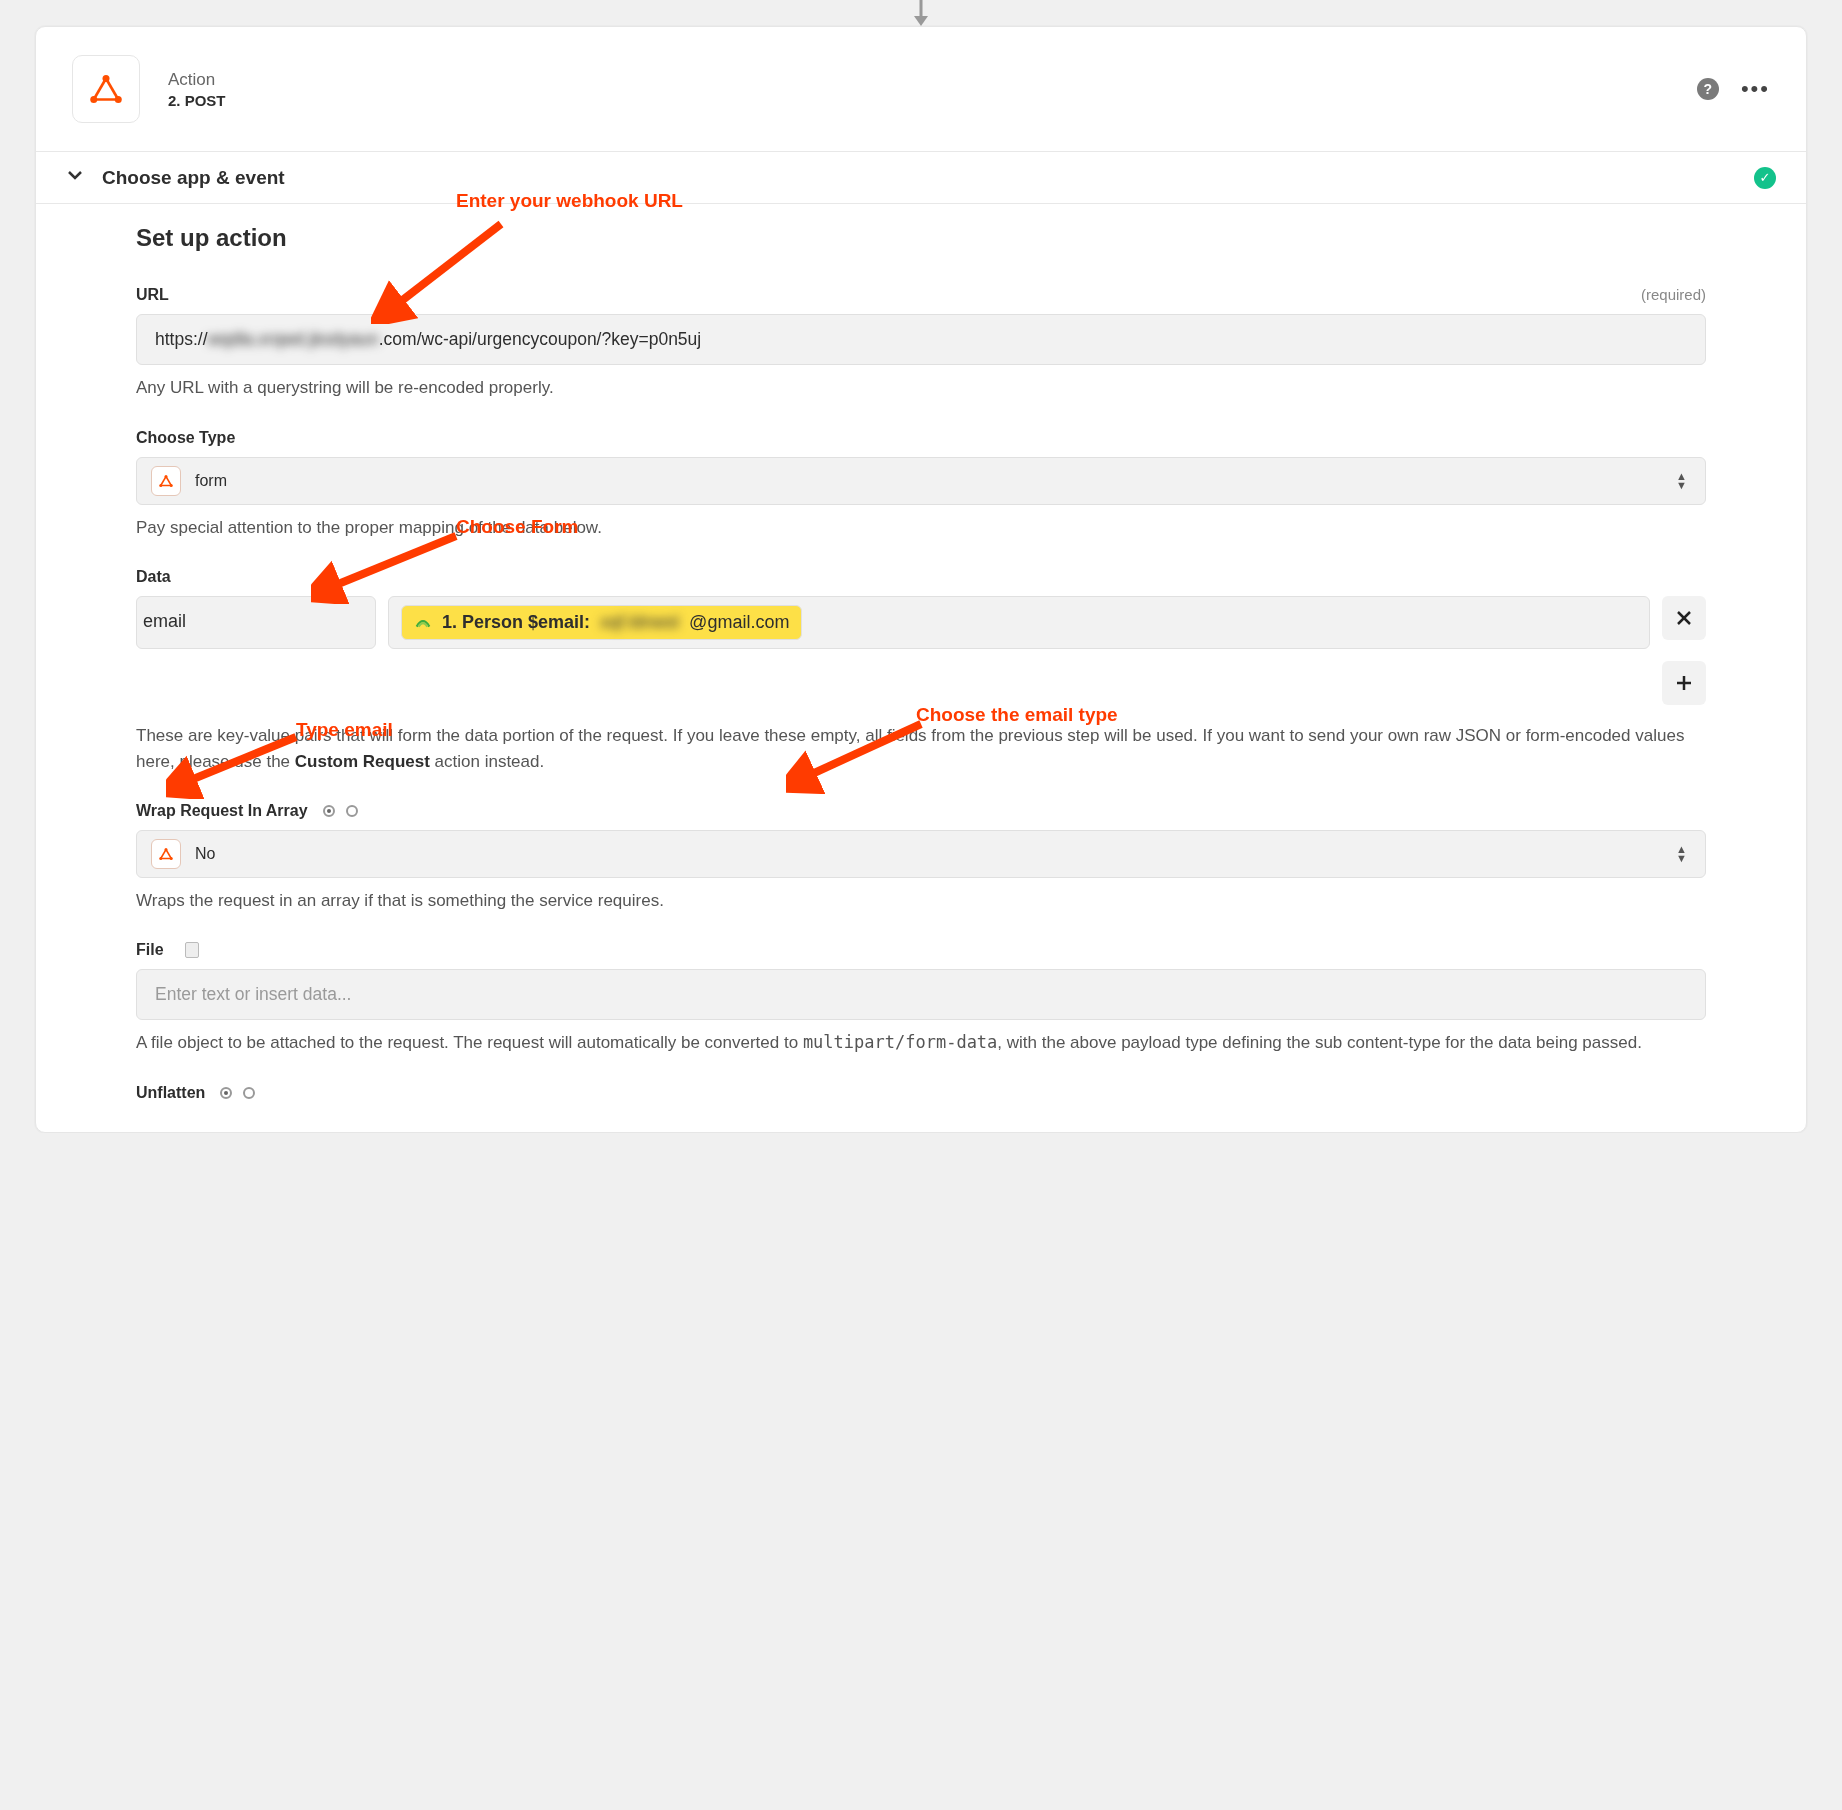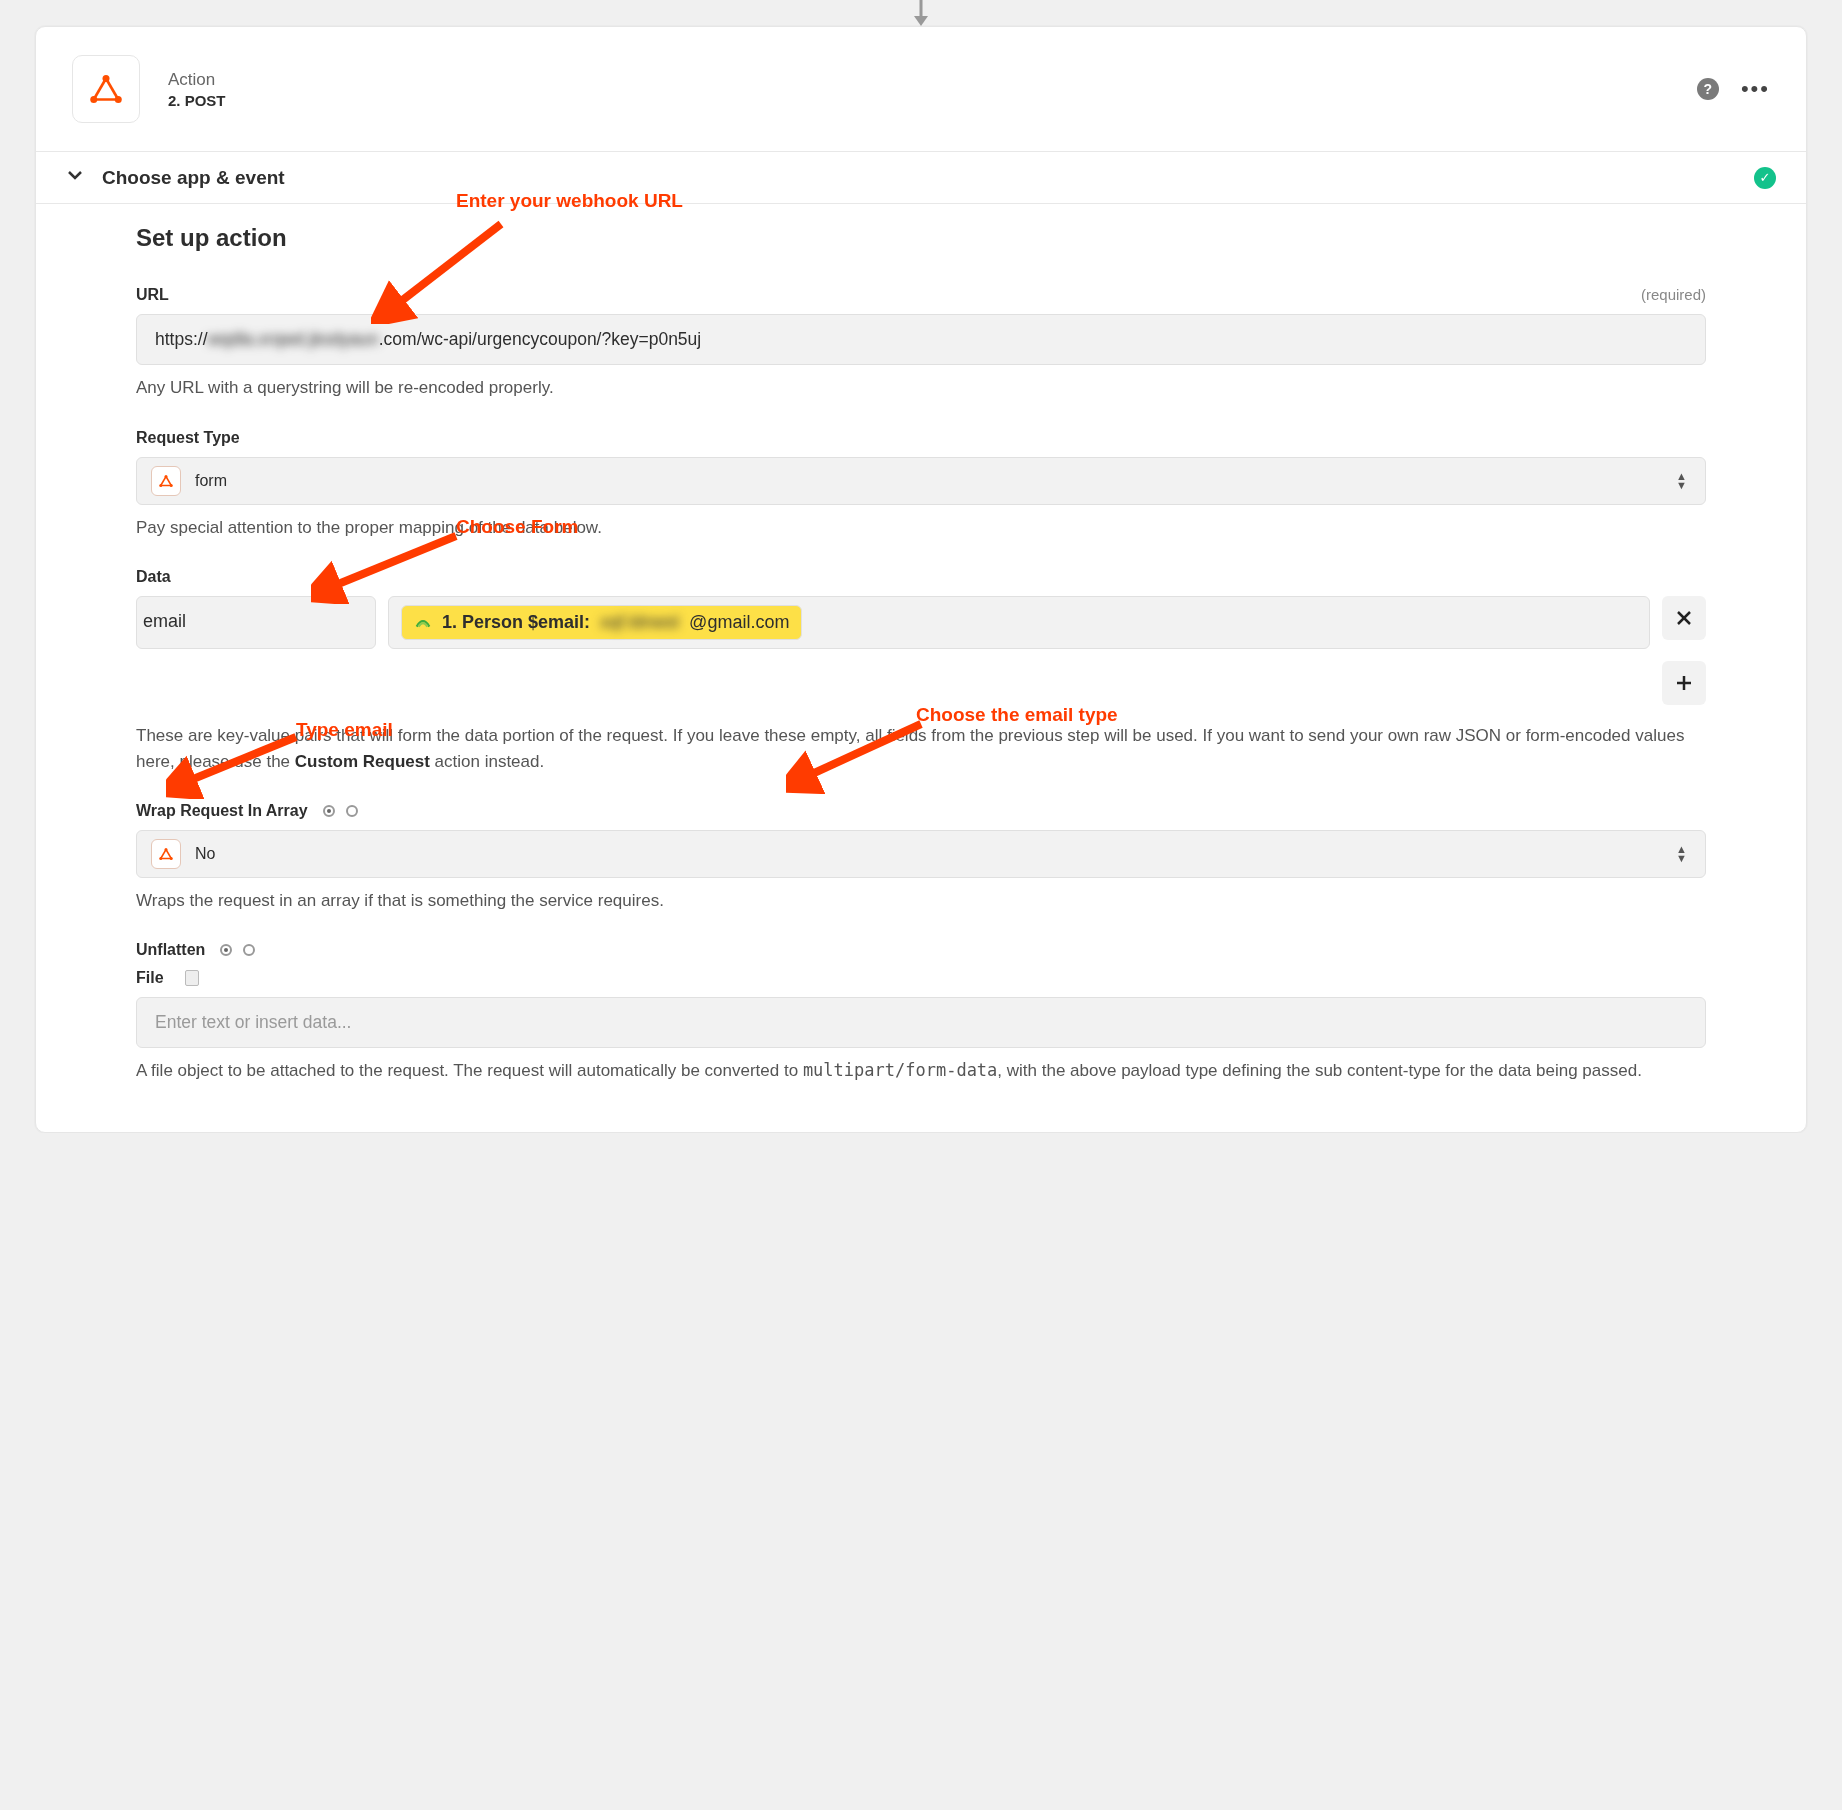--- a/index.html
+++ b/index.html
@@ -157,21 +157,21 @@
         <span class="field-required">(required)</span>
       </div>
       <div class="input-box">
         <span>https://</span><span class="blur">wqdla.xrqwd.jksdyaun</span><span>.com/wc-api/urgencycoupon/?key=p0n5uj</span>
       </div>
       <div class="help-text">Any URL with a querystring will be re-encoded properly.</div>
     </div>
 
     <div class="field">
       <div class="field-label-row">
-        <span class="field-label">Request Type</span>
+        <span class="field-label">Choose Type</span>
       </div>
       <div class="input-box with-icon">
         <span class="mini-icon">
           <svg viewBox="0 0 48 48">
               <g fill="none" stroke="#ff4f00" stroke-width="4">
                 <circle cx="24" cy="12" r="4" fill="#ff4f00" stroke="none"></circle>
                 <circle cx="10" cy="36" r="4" fill="#ff4f00" stroke="none"></circle>
                 <circle cx="38" cy="36" r="4" fill="#ff4f00" stroke="none"></circle>
                 <path d="M24 12 L10 36"></path>
                 <path d="M24 12 L38 36"></path>
@@ -248,33 +248,33 @@
         </span>
         <span class="text">No</span>
         <span class="select-arrows">
             <span>▲</span>
             <span>▼</span>
           </span>
       </div>
       <div class="help-text">Wraps the request in an array if that is something the service requires.</div>
     </div>
 
+    <div class="field">
+      <div class="radio-row">
+        <span class="field-label">File</span>
+        <span class="file-icon"></span>
+      </div>
+      <div class="input-box placeholder">Enter text or insert data...</div>
+      <div class="help-text">
+        <span>A file object to be attached to the request. The request will automatically be converted to </span><span class="mono">multipart/form-data</span><span>, with the above payload type defining the sub content-type for the data being passed.</span>
+      </div>
+    </div>
+
     <div class="field" style="margin-bottom:0;">
       <div class="radio-row">
         <span class="field-label">Unflatten</span>
         <span class="radio-dot checked"></span>
         <span class="radio-dot"></span>
       </div>
     </div>
 
-    <div class="field">
-      <div class="radio-row">
-        <span class="field-label">File</span>
-        <span class="file-icon"></span>
-      </div>
-      <div class="input-box placeholder">Enter text or insert data...</div>
-      <div class="help-text">
-        <span>A file object to be attached to the request. The request will automatically be converted to </span><span class="mono">multipart/form-data</span><span>, with the above payload type defining the sub content-type for the data being passed.</span>
-      </div>
-    </div>
-
   </div>
 </div>
 
 </body></html>

